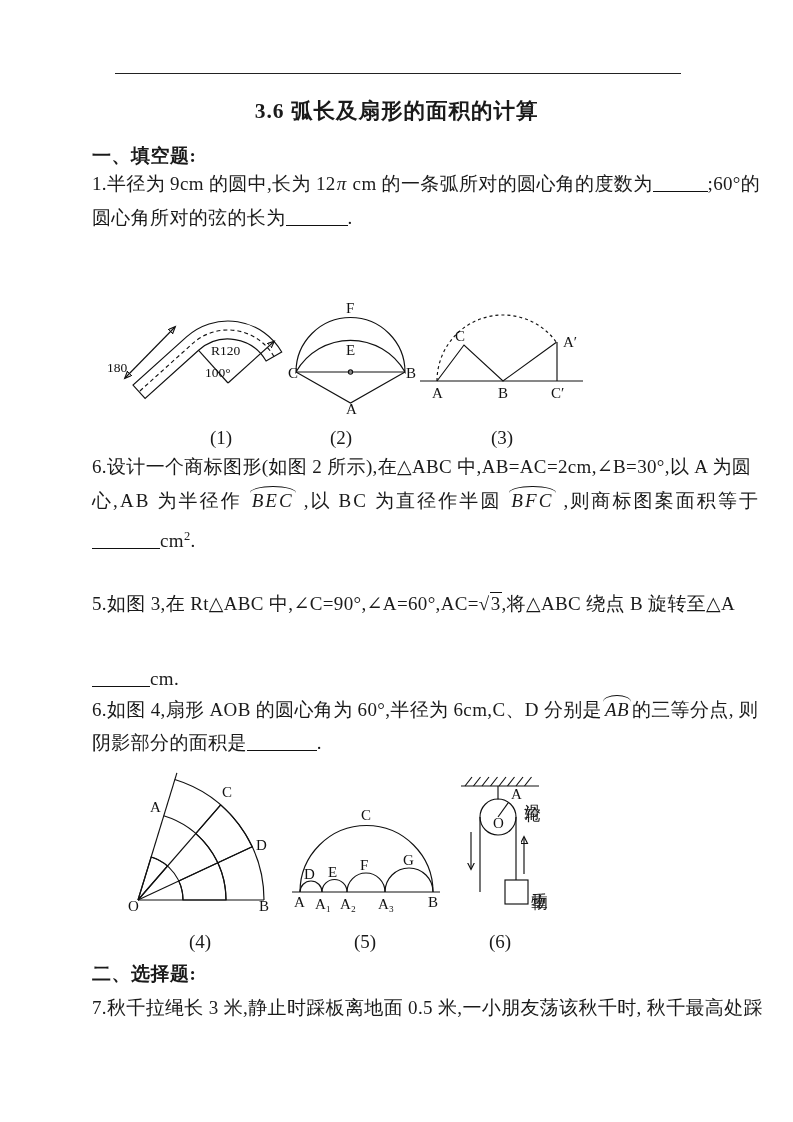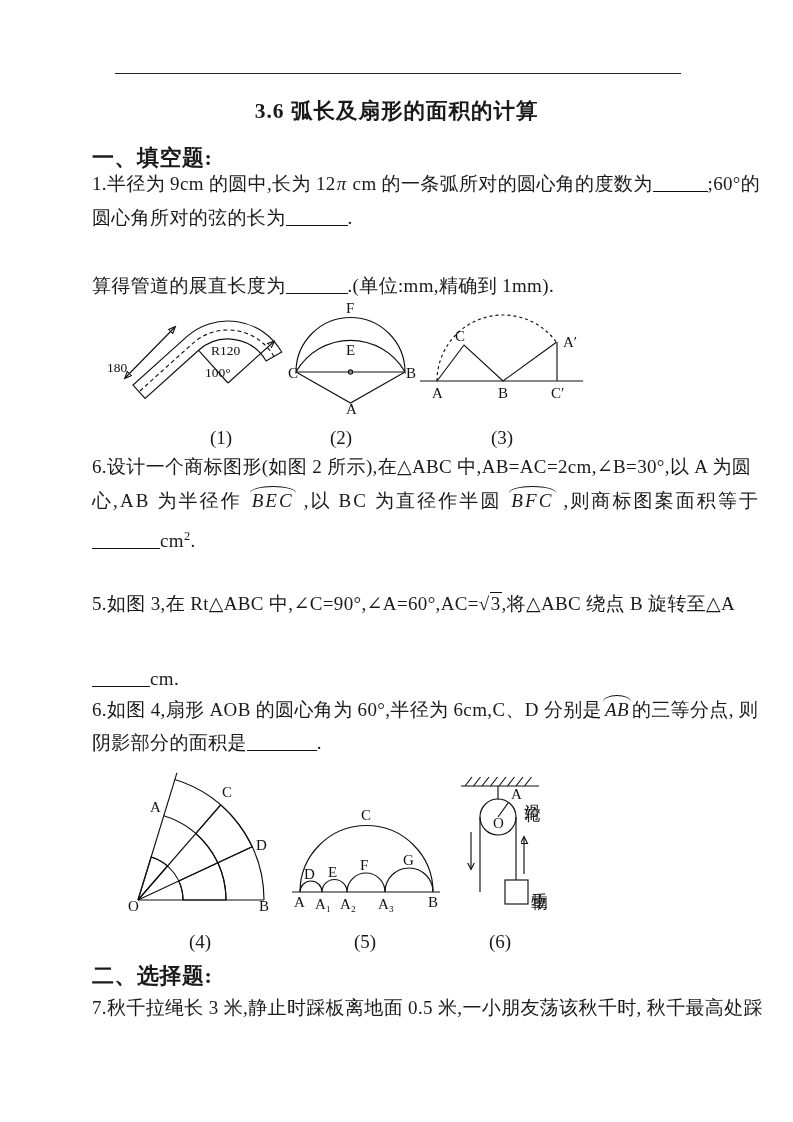--- a/index.html
+++ b/index.html
@@ -1,21 +1,21 @@
 <!DOCTYPE html>
 <html><head>
 <meta charset="utf-8">
 <style>
   html,body { margin:0; padding:0; background:#ffffff; }
   .page { position:relative; width:793px; height:1122px; background:#fff;
           font-family:"Liberation Serif","DejaVu Serif",serif; color:#1a1a1a; overflow:hidden; }
   .toprule { position:absolute; left:115px; top:73px; width:566px; border-top:1.7px solid #222; }
   .title { position:absolute; left:0; right:0; top:96px; margin:0; text-align:center;
            font-size:21.5px; font-weight:bold; letter-spacing:1px; }
-  .heading { position:absolute; left:92px; font-size:22px; font-weight:bold; letter-spacing:0.5px; }
+  .heading { position:absolute; left:92px; font-size:19px; font-weight:bold; letter-spacing:0.5px; }
   .ln { position:absolute; left:92px; font-size:19px; line-height:24px; letter-spacing:0.35px; white-space:nowrap; }
   .sp { letter-spacing:2.1px; }
   .blank { display:inline-block; border-bottom:1.6px solid #111; height:17px; vertical-align:-2px; }
   .w48{width:48px}.w55{width:55px}.w58{width:58px}.w62{width:62px}.w68{width:68px}.w70{width:70px}
   .pi { font-style:italic; padding:0 1px; }
   .arcspan { position:relative; font-style:italic; padding:0 2px; margin:0 1px; }
   .arcspan::before { content:""; position:absolute; left:0; right:0; top:-4px; height:6px;
                      border-top:1.4px solid #111; border-radius:50% 50% 0 0 / 100% 100% 0 0; }
   .radicand { border-top:1.3px solid #111; padding:0 1px; }
   sup { font-size:12.5px; }
@@ -34,21 +34,20 @@
 <div class="page">
 
   <div class="toprule"></div>
   <h1 class="title">3.6 弧长及扇形的面积的计算</h1>
 
   <div class="heading" style="top:143px">一、填空题:</div>
 
   <div class="ln" style="top:172px"><span>1.半径为 9cm 的圆中,长为 12</span><span class="pi">π</span><span> cm 的一条弧所对的圆心角的度数为</span><span class="blank w55"></span><span>;60°的</span></div>
   <div class="ln" style="top:206px"><span>圆心角所对的弦的长为</span><span class="blank w62"></span><span>.</span></div>
 
-  <div class="ln" style="top:274px"><span>算得管道的展直长度为</span><span class="blank w62"></span><span>.(单位:mm,精确到 1mm).</span></div>
 
   <svg class="fig" style="left:103px;top:298px" width="190" height="118" viewBox="0 0 190 118">
     <defs>
       <marker id="ah1" markerWidth="9" markerHeight="9" refX="6.5" refY="3" orient="auto-start-reverse" markerUnits="userSpaceOnUse">
           <path d="M0 0L7 3L0 6Z" fill="#111" stroke="none"></path>
         </marker>
       <marker id="ah2" markerWidth="9" markerHeight="9" refX="6.5" refY="3" orient="auto" markerUnits="userSpaceOnUse">
           <path d="M0 0L7 3L0 6Z" fill="#111" stroke="none"></path>
         </marker>
     </defs>

